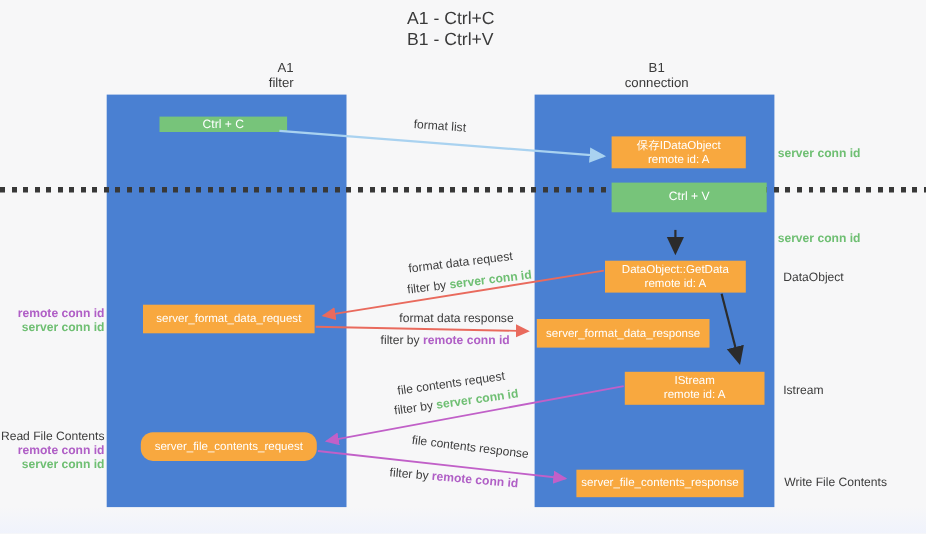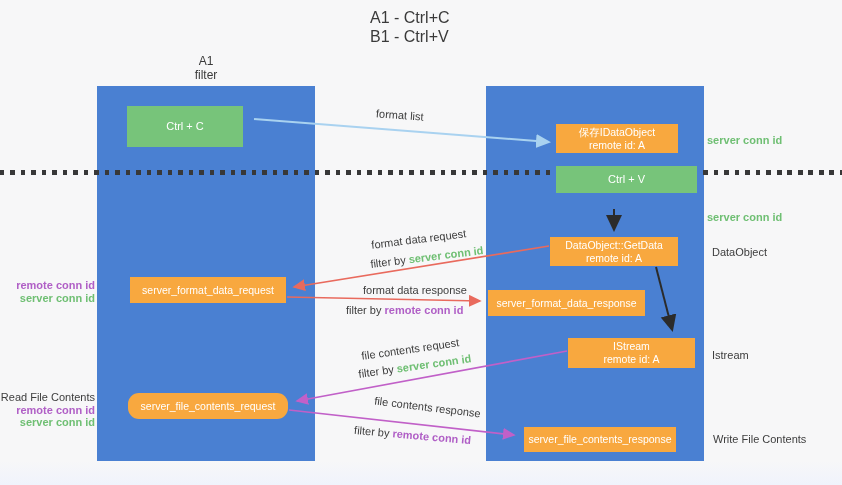--- a/index.html
+++ b/index.html
@@ -27,31 +27,35 @@
 </head>
 <body>
 
 <div class="canvas">
 
   <div class="title">
     <div>A1 - Ctrl+C</div>
     <div>B1 - Ctrl+V</div>
   </div>
 
-  <div class="lane-header" style="left:145px; top:54px;">
+  <div class="lane-header" style="left:145px; top:54px;text-align:right;">
     <div>A1</div>
     <div>filter</div>
+  </div>
+  <div class="lane-header" style="left:536px; top:54px;">
+    <div>B1</div>
+    <div>connection</div>
   </div>
 
   <div class="lane" style="left:97px;"></div>
   <div class="lane" style="left:486px;"></div>
 
   <div class="divider"></div>
 
-  <div class="node big green" style="left:127px; top:106px; width:116px; height:41px;text-align:center;">
+  <div class="node big green" style="left:145px; top:106px; width:116px; height:14px;text-align:center;">
     <div>Ctrl + C</div>
   </div>
 
   <div class="node orange" style="left:556px; top:124px; width:122px; height:29px;">
     <div>保存IDataObject</div>
     <div>remote id: A</div>
   </div>
 
   <div class="node big green" style="left:556px; top:166px; width:141px; height:27px;">
     <div>Ctrl + V</div>

